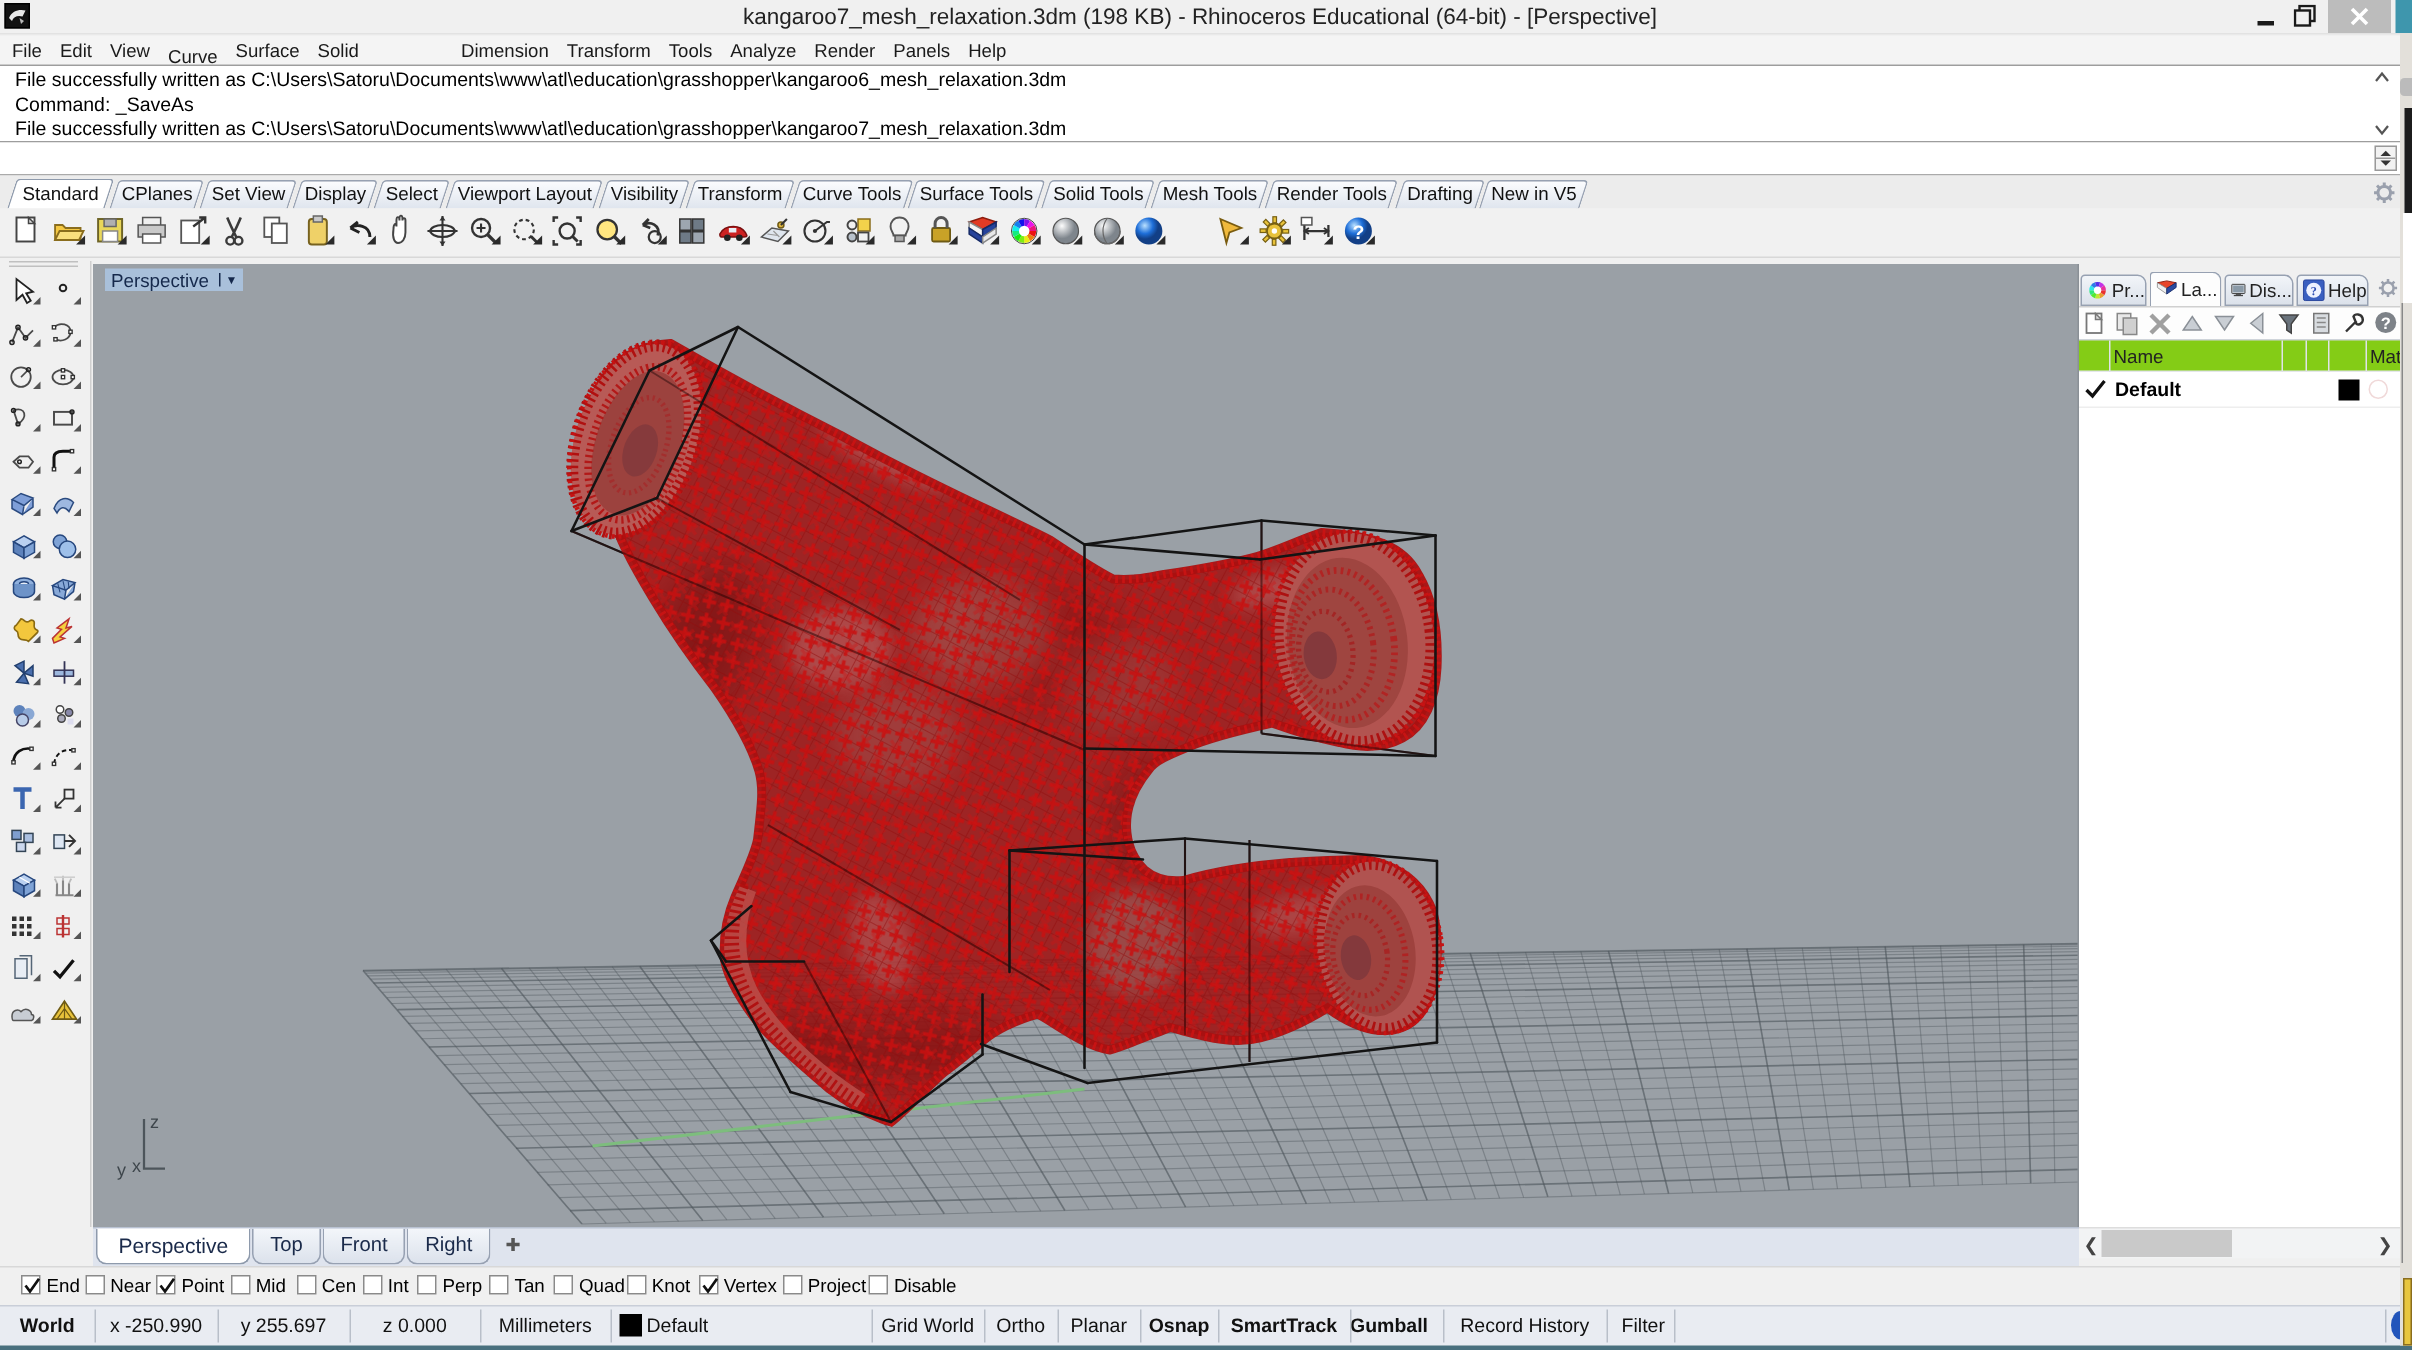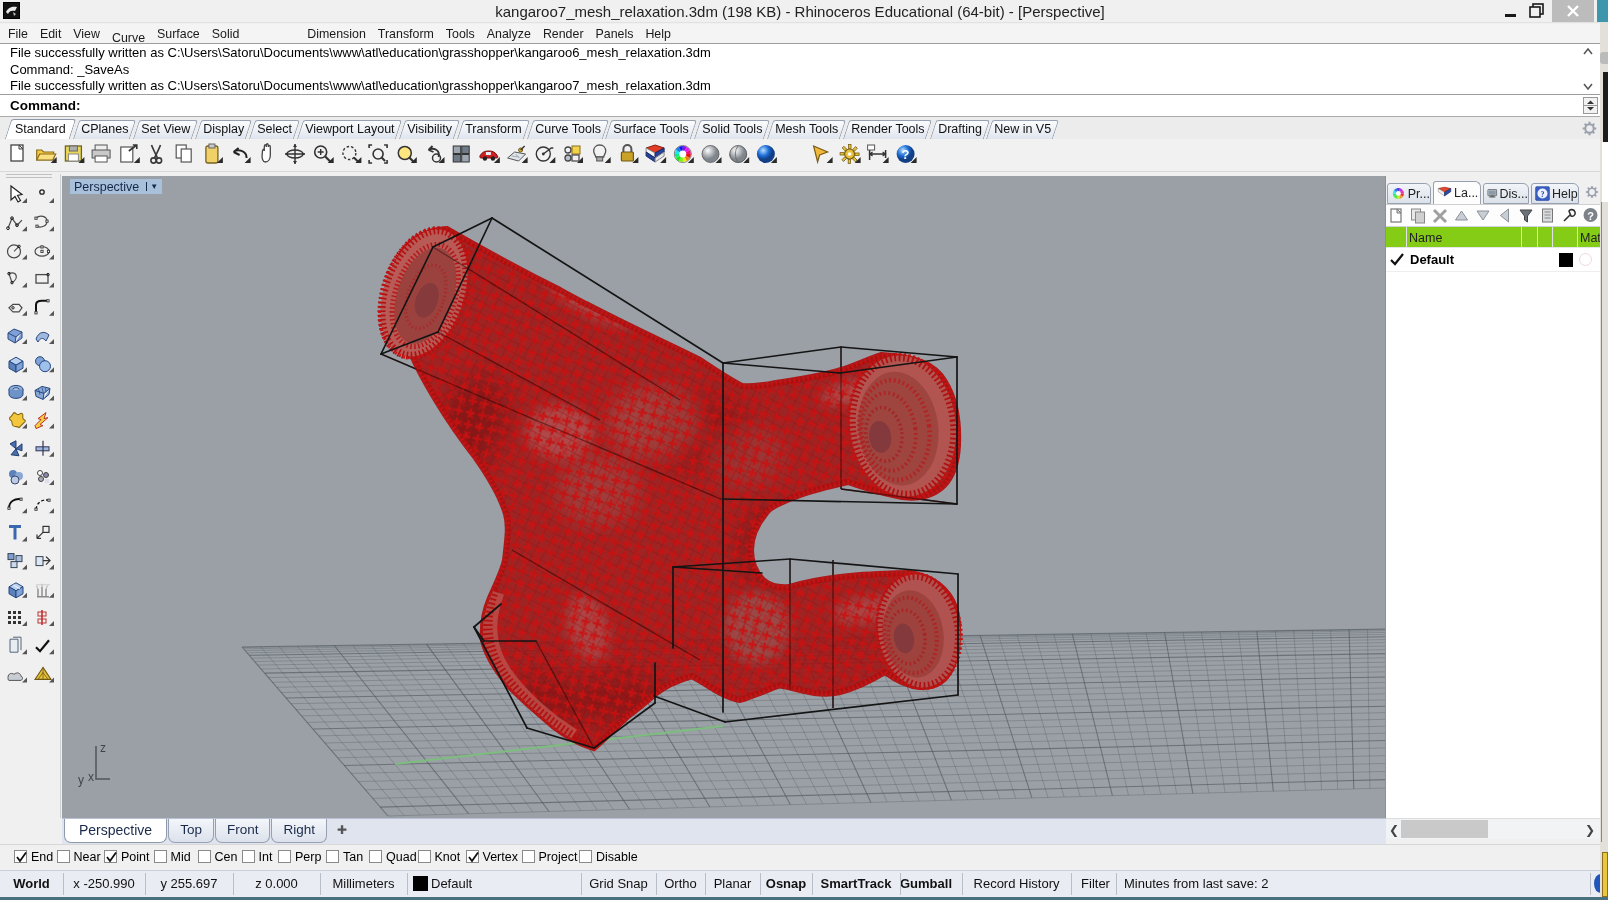--- a/index.html
+++ b/index.html
@@ -53,21 +53,20 @@
 <div class="abs" style="left:0;top:43px;width:1608px;height:52px;background:#fff;border:1px solid #9d9d9d;border-left:none;border-right:none;font-size:13px;color:#000">
  <div style="padding:1px 0 0 10px;line-height:16.5px">File successfully written as C:\Users\Satoru\Documents\www\atl\education\grasshopper\kangaroo6_mesh_relaxation.3dm<br>Command: _SaveAs<br>File successfully written as C:\Users\Satoru\Documents\www\atl\education\grasshopper\kangaroo7_mesh_relaxation.3dm</div>
  <div class="abs" style="right:14px;top:2px;width:12px;height:46px;color:#444">
    <svg width="12" height="46">
           <path d="M2 8 L6 3 L10 8" fill="none" stroke="#555" stroke-width="1.5"></path>
           <path d="M2 38 L6 43 L10 38" fill="none" stroke="#555" stroke-width="1.5"></path>
         </svg>
  </div>
 </div>
 <div class="abs" style="left:0;top:95px;width:1608px;height:22px;background:#fff;border-bottom:1px solid #aaa;font-size:13.5px">
- <div style="padding:3px 0 0 10px;font-weight:bold;color:#000">Command:</div>
  <div class="abs" style="right:10px;top:2px;width:15px;height:17px;border:1px solid #999;background:#f2f2f2">
   <svg width="13" height="15">
           <path d="M3 6 L6.5 2.5 L10 6 z" fill="#333"></path>
           <path d="M3 9 L6.5 12.5 L10 9 z" fill="#333"></path>
           <line x1="0" y1="7.5" x2="13" y2="7.5" stroke="#999"></line>
         </svg>
  </div>
 </div>
 
 <div class="abs" style="left:0;top:117px;width:1608px;height:22px;background:#ececec;font-size:12.5px;color:#111">
@@ -1026,37 +1025,36 @@
 <div class="abs" style="left:63px;top:5px;width:82px;text-align:center;font-weight:normal;padding-left:0">x -250.990</div>
 <div class="sep" style="left:63px"></div>
 <div class="abs" style="left:145px;top:5px;width:88px;text-align:center;font-weight:normal;padding-left:0">y 255.697</div>
 <div class="sep" style="left:145px"></div>
 <div class="abs" style="left:233px;top:5px;width:87px;text-align:center;font-weight:normal;padding-left:0">z 0.000</div>
 <div class="sep" style="left:233px"></div>
 <div class="abs" style="left:320px;top:5px;width:87px;text-align:center;font-weight:normal;padding-left:0">Millimeters</div>
 <div class="sep" style="left:320px"></div>
 <div class="abs" style="left:407px;top:5px;width:174px;text-align:left;font-weight:normal;padding-left:8px"></div>
 <div class="sep" style="left:407px"></div>
-<div class="abs" style="left:581px;top:5px;width:75px;text-align:center;font-weight:normal;padding-left:0">Grid Snap</div>
+<div class="abs" style="left:581px;top:5px;width:75px;text-align:center;font-weight:normal;padding-left:0">Grid World</div>
 <div class="sep" style="left:581px"></div>
 <div class="abs" style="left:656px;top:5px;width:49px;text-align:center;font-weight:normal;padding-left:0">Ortho</div>
 <div class="sep" style="left:656px"></div>
 <div class="abs" style="left:705px;top:5px;width:55px;text-align:center;font-weight:normal;padding-left:0">Planar</div>
 <div class="sep" style="left:705px"></div>
 <div class="abs" style="left:760px;top:5px;width:52px;text-align:center;font-weight:bold;padding-left:0">Osnap</div>
 <div class="sep" style="left:760px"></div>
 <div class="abs" style="left:812px;top:5px;width:88px;text-align:center;font-weight:bold;padding-left:0">SmartTrack</div>
 <div class="sep" style="left:812px"></div>
 <div class="abs" style="left:900px;top:5px;width:62px;text-align:left;font-weight:bold;padding-left:0">Gumball</div>
 <div class="sep" style="left:900px"></div>
 <div class="abs" style="left:962px;top:5px;width:109px;text-align:center;font-weight:normal;padding-left:0">Record History</div>
 <div class="sep" style="left:962px"></div>
 <div class="abs" style="left:1071px;top:5px;width:45px;text-align:center;font-weight:normal;padding-left:4px">Filter</div>
 <div class="sep" style="left:1071px"></div>
-<div class="abs" style="left:1116px;top:5px;width:474px;text-align:left;font-weight:normal;padding-left:8px">Minutes from last save: 2</div>
 <div class="sep" style="left:1116px"></div>
 <div class="sep" style="left:1590px"></div>
 <div class="abs" style="left:413px;top:5px;width:15px;height:15px;background:#000"></div>
 <div class="abs" style="left:431px;top:5px">Default</div>
 <div class="abs" style="left:1594px;top:3px;width:13px;height:19px;background:#2255bb;border-radius:50%"></div>
 </div>
 <div class="abs" style="left:0;top:897px;width:1608px;height:3px;background:#49707e"></div>
 <div class="abs" style="left:1600px;top:22px;width:8px;height:875px;background:#e3e0da">
 <div class="abs" style="left:0;top:30px;width:8px;height:12px;background:#bbb;border-radius:3px 0 0 3px"></div>
 <div class="abs" style="left:3px;top:50px;width:5px;height:70px;background:#1c1c1c"></div>

